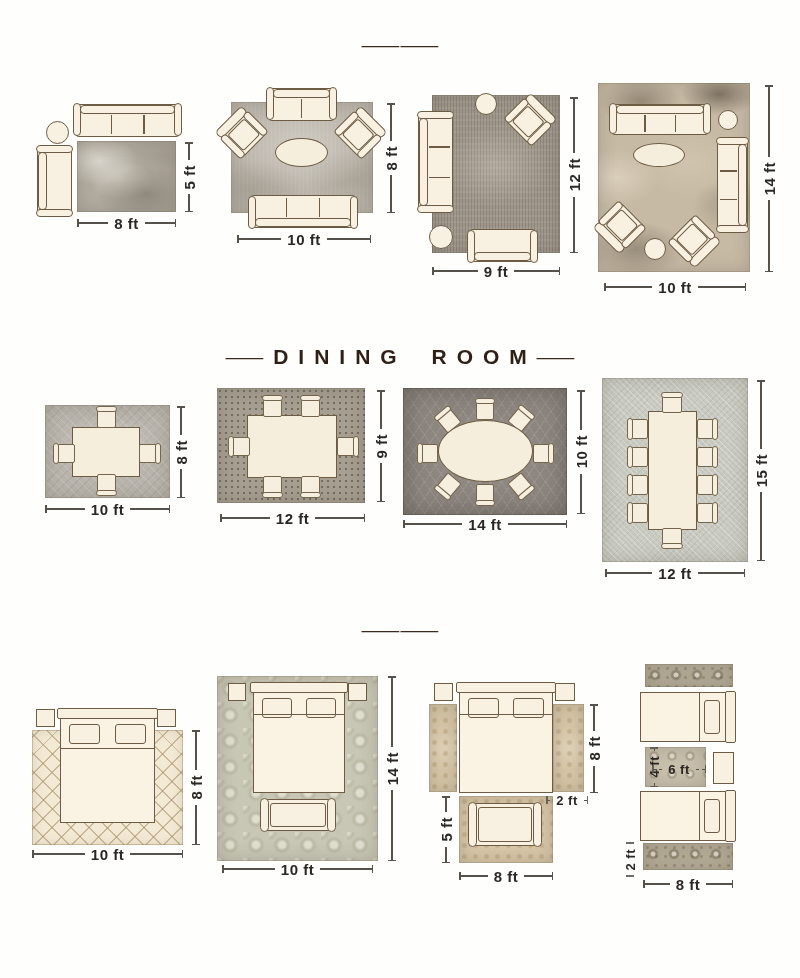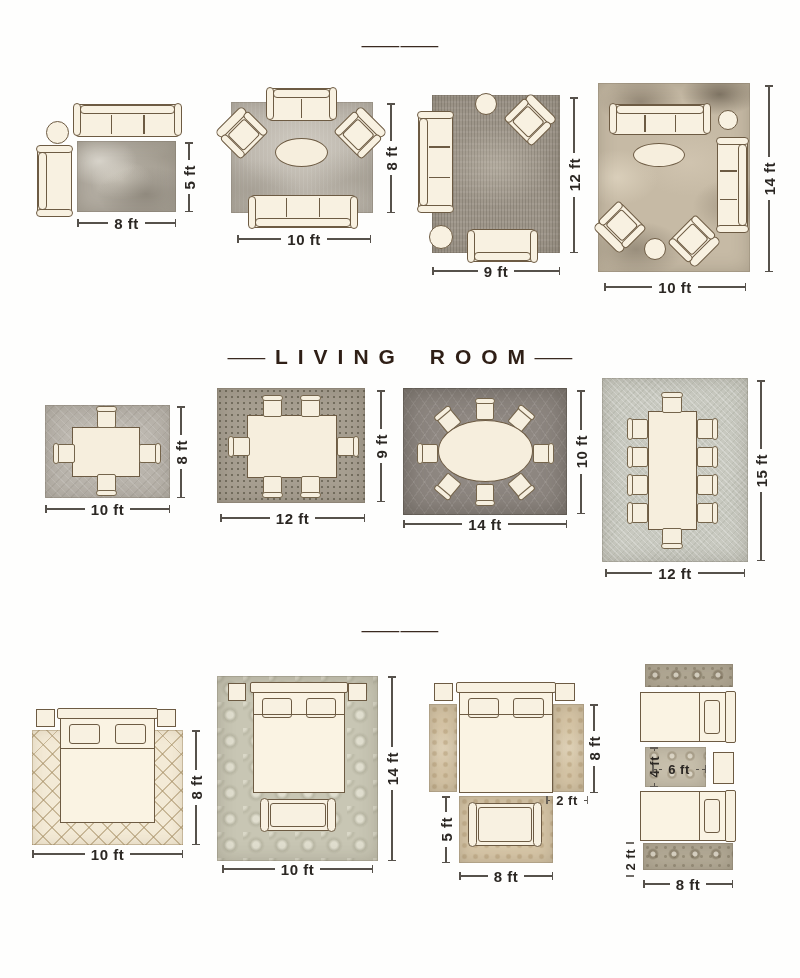--- a/index.html
+++ b/index.html
@@ -271,21 +271,21 @@
       <i class="seg"></i>
     </div>
   <div class="hdim" style="left:604px;top:279px;width:142px">
       <i class="seg"></i>
       <span class="lbl">10 ft</span>
       <i class="seg"></i>
     </div>
 
   <div class="title" style="top:345px">
     <span class="dash">—</span>
-    <span class="txt">LIVING ROOM</span>
+    <span class="txt">DINING ROOM</span>
     <span class="dash">—</span>
   </div>
 
   <div class="rug t-plainGrey" style="left:45px;top:405px;width:125px;height:93px"></div>
   <div class="dtable" style="left:72px;top:427px;width:68px;height:50px"></div>
   <div class="dchair n" style="left:97px;top:410px;width:19px;height:18px"></div>
   <div class="dchair s" style="left:97px;top:474px;width:19px;height:18px"></div>
   <div class="dchair w" style="left:57px;top:444px;width:18px;height:19px"></div>
   <div class="dchair e" style="left:139px;top:444px;width:18px;height:19px"></div>
   <div class="vdim" style="left:173px;top:406px;height:92px">

